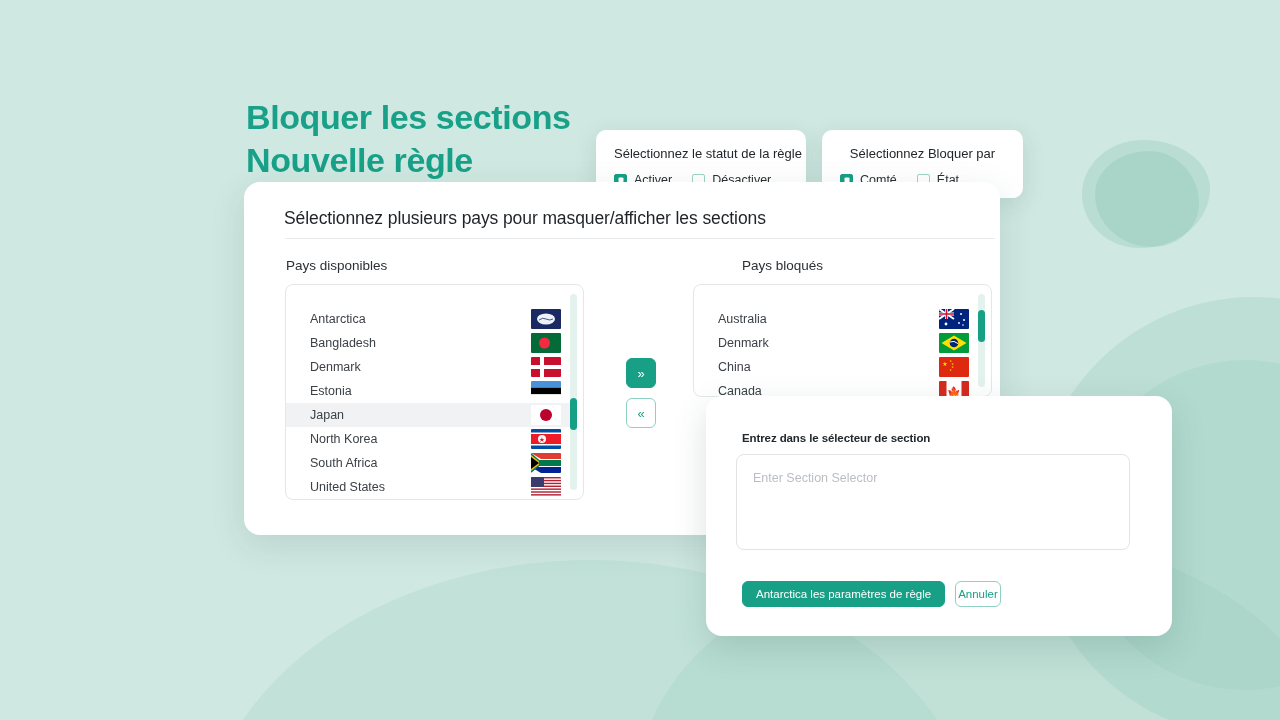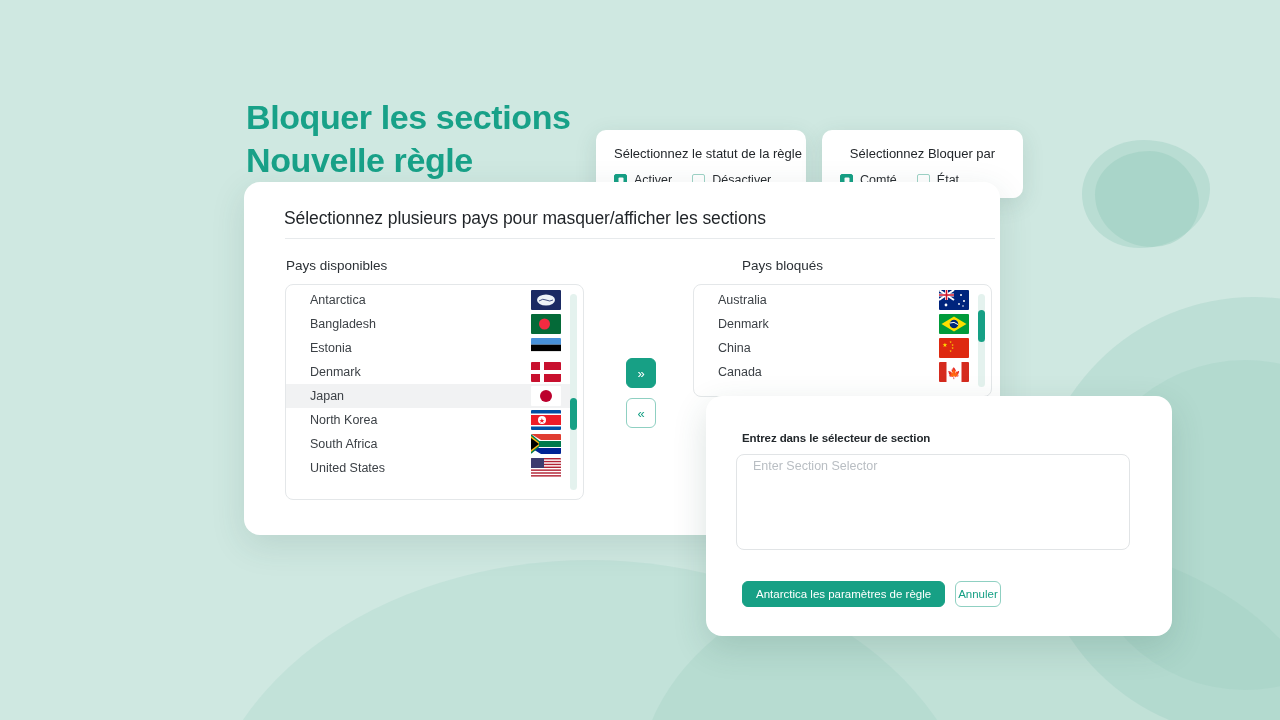--- a/index.html
+++ b/index.html
@@ -110,21 +110,21 @@
   }
   .listbox.left { left: 285px; top: 284px; width: 299px; height: 216px; }
   .listbox.right { left: 693px; top: 284px; width: 299px; height: 113px; }
 
   .rows { position: absolute; left: 0; top: 0; right: 12px; }
   .row {
     display: flex; align-items: center; justify-content: space-between;
     height: 24px; padding: 0 10px 0 24px;
     font-size: 12.5px; color: #3c4146;
   }
-  .row.first { margin-top: 3px; }
+  .row.first { margin-top: 22px; }
   .row.selected { background: #f1f2f3; }
   .flag { width: 30px; height: 20px; flex: none; border-radius: 1px; display:block; }
 
   .scrollbar {
     position: absolute; top: 9px; bottom: 9px; right: 6px;
     width: 7px; border-radius: 4px; background: #e4f2ee;
   }
   .thumb {
     position: absolute; left: 0; width: 7px;
     border-radius: 4px; background: #16a085;
@@ -156,21 +156,21 @@
   .dialog-label {
     position: absolute; left: 36px; top: 36px;
     font-size: 11.5px; color: #23282c; font-weight: 600;
     letter-spacing: -0.1px;
   }
   .selector-input {
     position: absolute; left: 30px; top: 58px;
     width: 394px; height: 96px;
     border: 1px solid #e1e4e6; border-radius: 8px;
     background: #fff;
-    padding: 4px 16px;
+    padding: 16px 16px;
     font-family: "Liberation Sans", sans-serif;
     font-size: 12.5px; color: #2b2f33;
     resize: none;
   }
   .selector-input::placeholder { color: #b9bec3; }
 
   .dlg-actions { position: absolute; left: 36px; top: 185px; display: flex; gap: 10px; }
   .btn {
     border-radius: 6px; font-size: 11.5px;
     font-family: "Liberation Sans", sans-serif;
@@ -254,36 +254,36 @@
       <div class="row">
         <span>Bangladesh</span>
         <span>
           <svg class="flag" viewBox="0 0 30 20" width="30" height="20" preserveAspectRatio="none">
             <rect width="30" height="20" fill="#046a38"></rect>
         <circle cx="13.5" cy="10" r="5.5" fill="#f42a41"></circle>
           </svg>
         </span>
       </div>
       <div class="row">
+        <span>Denmark</span>
+        <span>
+          <svg class="flag" viewBox="0 0 30 20" width="30" height="20" preserveAspectRatio="none">
+            <rect width="30" height="20" fill="#c8102e"></rect>
+        <rect x="9" y="0" width="4" height="20" fill="#fff"></rect>
+        <rect x="0" y="8" width="30" height="4" fill="#fff"></rect>
+          </svg>
+        </span>
+      </div>
+      <div class="row">
         <span>Estonia</span>
         <span>
           <svg class="flag" viewBox="0 0 30 20" width="30" height="20" preserveAspectRatio="none">
             <rect width="30" height="6.67" y="0" fill="#4891d9"></rect>
         <rect width="30" height="6.67" y="6.67" fill="#000"></rect>
         <rect width="30" height="6.67" y="13.33" fill="#fff"></rect>
-          </svg>
-        </span>
-      </div>
-      <div class="row">
-        <span>Denmark</span>
-        <span>
-          <svg class="flag" viewBox="0 0 30 20" width="30" height="20" preserveAspectRatio="none">
-            <rect width="30" height="20" fill="#c8102e"></rect>
-        <rect x="9" y="0" width="4" height="20" fill="#fff"></rect>
-        <rect x="0" y="8" width="30" height="4" fill="#fff"></rect>
           </svg>
         </span>
       </div>
       <div class="row selected">
         <span>Japan</span>
         <span>
           <svg class="flag" viewBox="0 0 30 20" width="30" height="20" preserveAspectRatio="none">
             <rect width="30" height="20" fill="#fff"></rect>
         <circle cx="15" cy="10" r="6" fill="#bc002d"></circle>
           </svg>

